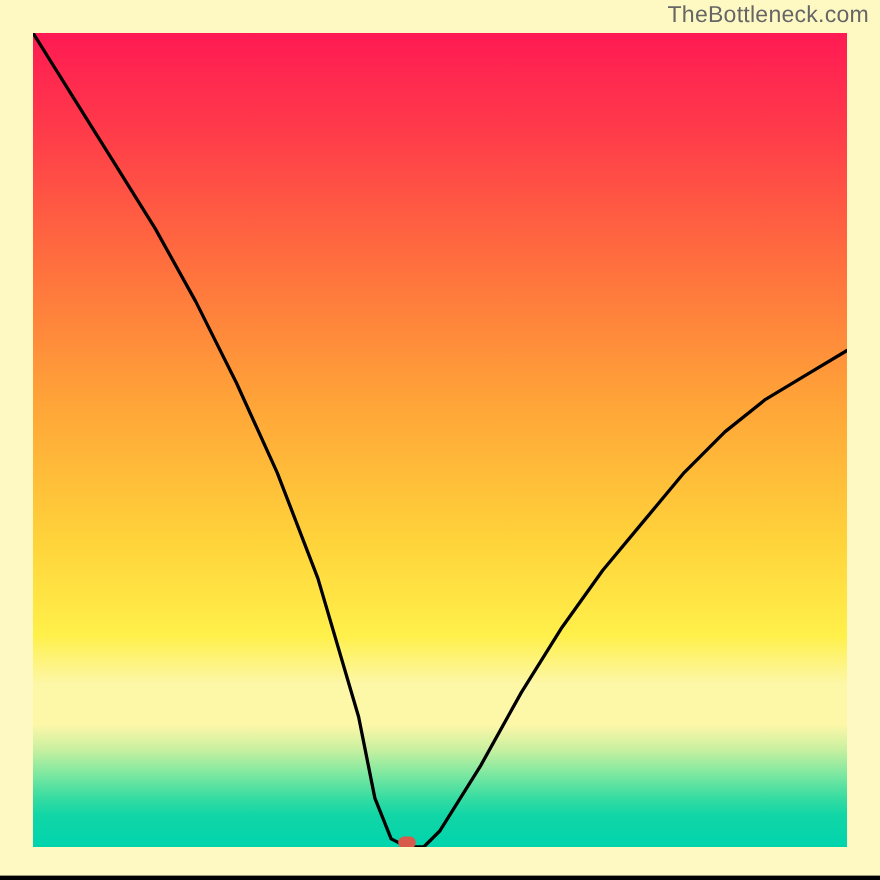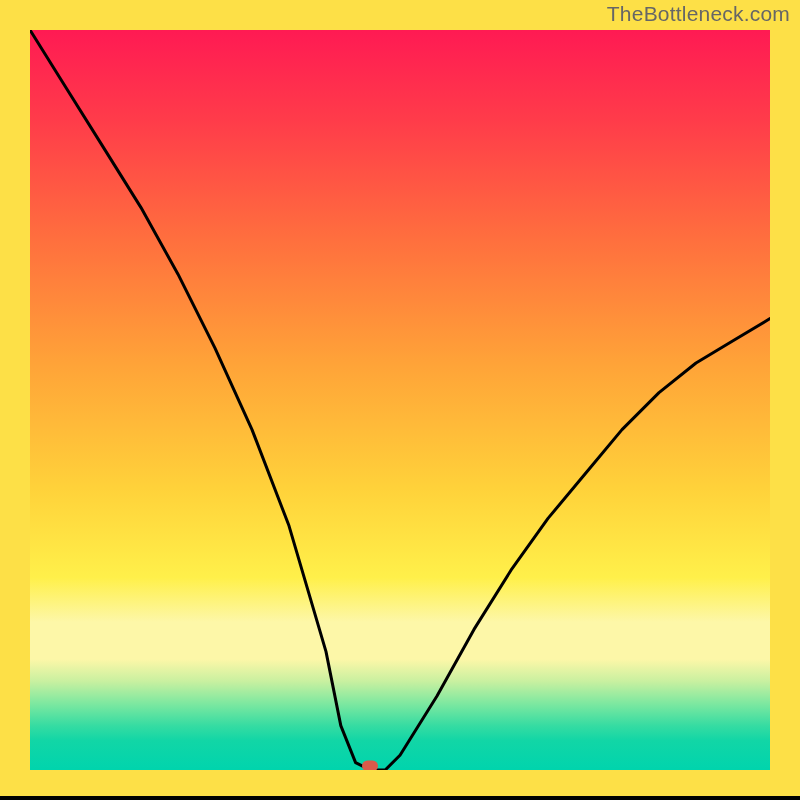--- a/index.html
+++ b/index.html
@@ -8,21 +8,21 @@
     width: 800px;
     height: 800px;
     background: #000;
     font-family: Arial, Helvetica, sans-serif;
     overflow: hidden;
   }
   .frame {
     position: relative;
     width: 800px;
     height: 796px;
-    background: #fde047;
+    background: #fef9c3;
   }
   .attribution {
     position: absolute;
     top: 2px;
     right: 10px;
     color: #666;
     font-size: 21px;
     font-weight: 500;
     letter-spacing: 0.2px;
   }

